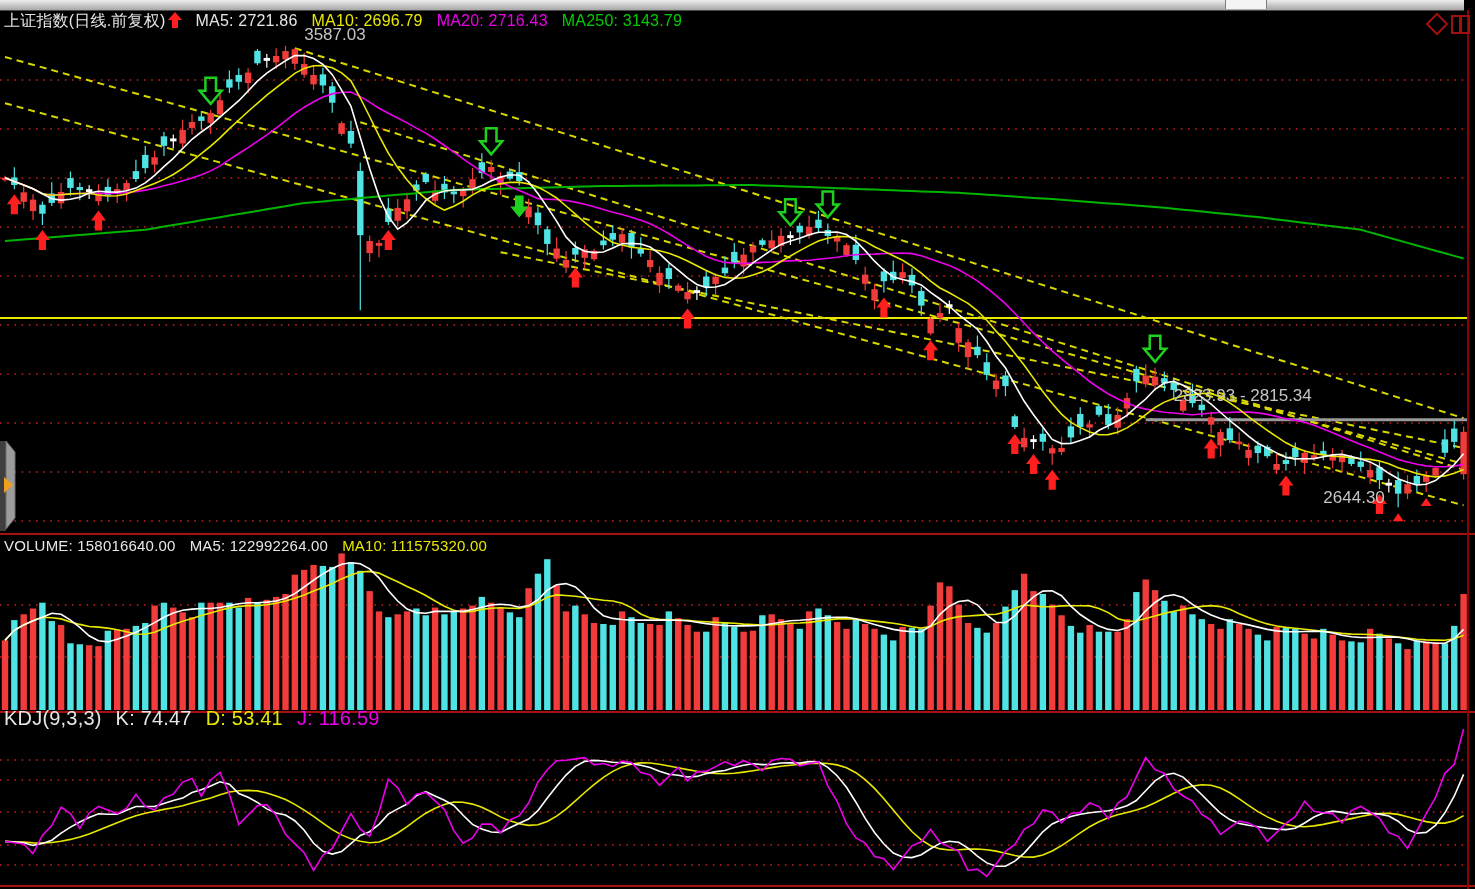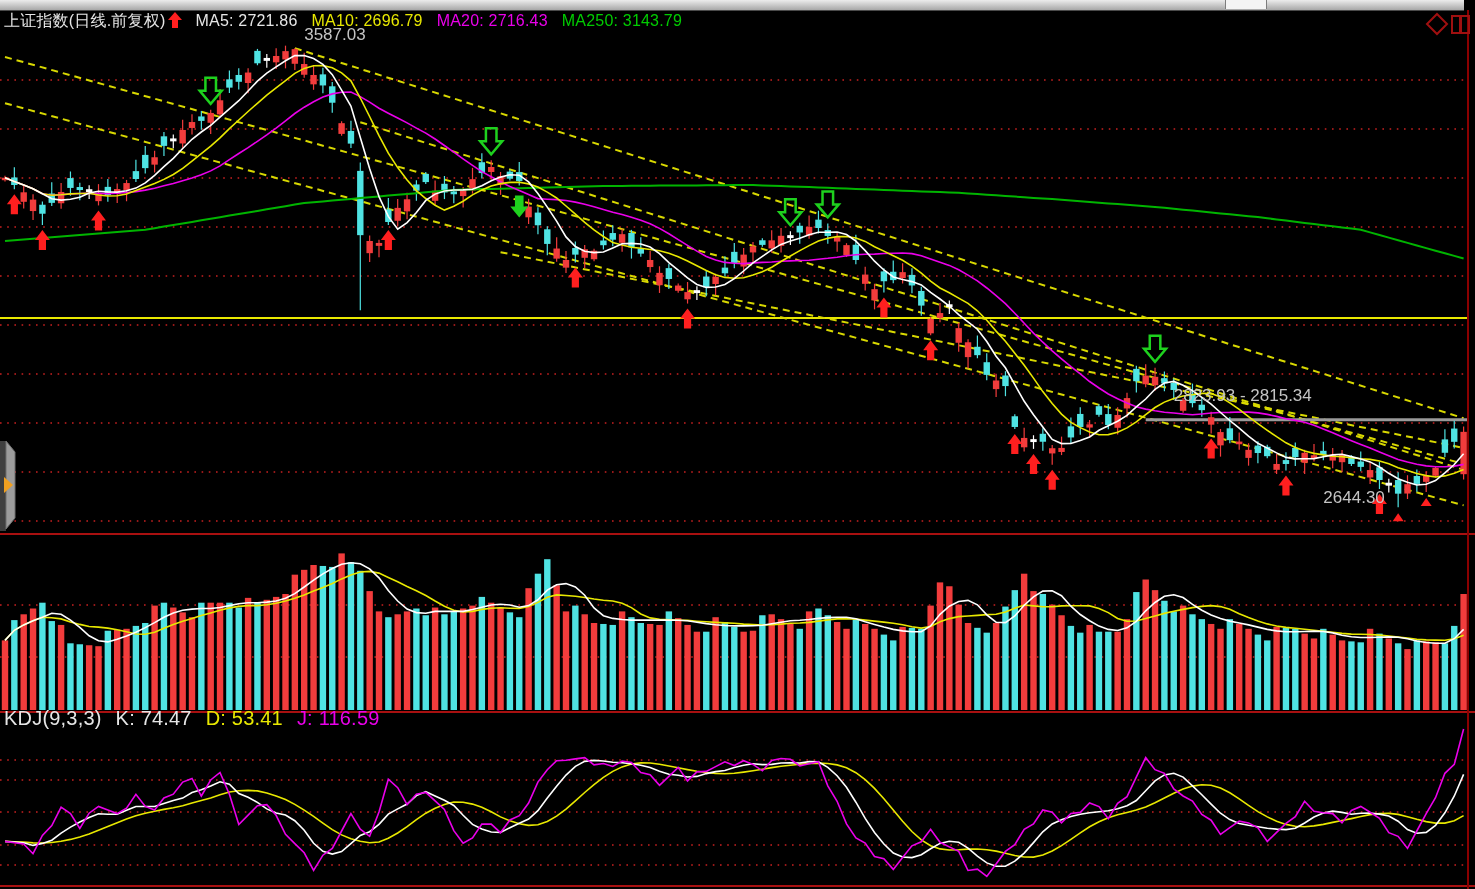--- a/index.html
+++ b/index.html
@@ -595,17 +595,20 @@
         <path d="M4,477 L13,485 L4,493 Z" fill="#f0a020"></path>
       </g>
     </svg>
 
   <div class="hdr main-hdr">
     <span class="t-white" style="margin-right:8px">上证指数(日线.前复权)</span><span class="arrow-ico"><svg width="14" height="16">
           <path d="M7,0 L14,8 L10,8 L10,16 L4,16 L4,8 L0,8 Z" fill="#ff1f1f"></path>
         </svg></span><span class="t-white">MA5: 2721.86</span><span class="t-yellow">MA10: 2696.79</span><span class="t-magenta">MA20: 2716.43</span><span class="t-green">MA250: 3143.79</span>
   </div>
 
+  <div class="hdr vol-hdr">
+    <span class="t-white">VOLUME: 158016640.00</span><span class="t-white">MA5: 122992264.00</span><span class="t-yellow">MA10: 111575320.00</span>
+  </div>
 
   <div class="hdr kdj-hdr">
     <span class="t-white">KDJ(9,3,3)</span><span class="t-white">K: 74.47</span><span class="t-yellow">D: 53.41</span><span class="t-magenta">J: 116.59</span>
   </div>
 </div>
 
 </body></html>

